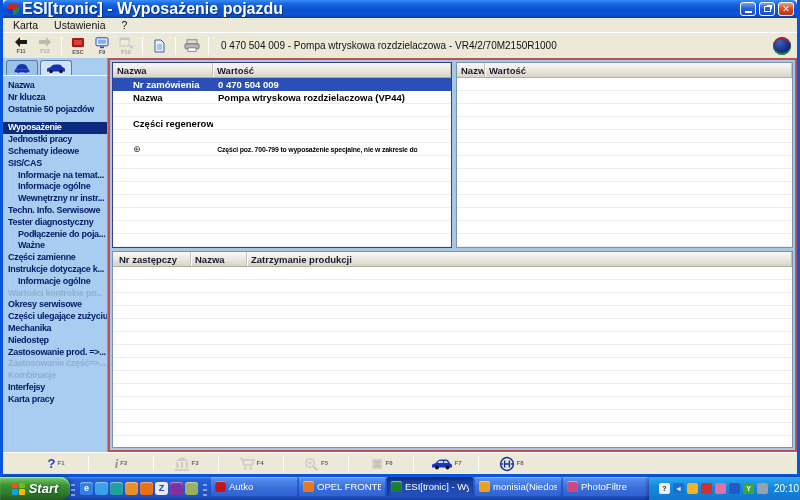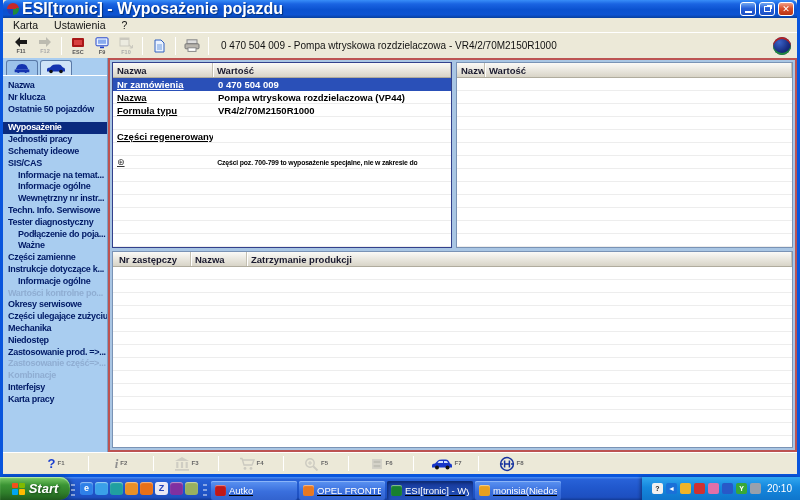--- a/index.html
+++ b/index.html
@@ -64,21 +64,21 @@
   .top-panels { height:186px; flex:0 0 186px; display:flex; gap:4px; }
   .panel { background:#fff; display:flex; flex-direction:column; min-width:0; overflow:hidden; }
   .panel.detail { width:340px; flex:0 0 340px; border:1px solid #33418c; }
   .panel.side { flex:1; border:1px solid #7a93b5; }
   .panel.repl { flex:1; border:1px solid #7a93b5; }
   .thead { height:15px; flex:0 0 15px; display:flex; background:linear-gradient(180deg,#fbfaf7,#d8d4c7);
     border-bottom:1px solid #b0ac9e; font-size:9.5px; font-weight:bold; color:#1a1a2e; }
   .th { padding:2px 0 0 4px; border-right:1px solid #c4c0b2; box-shadow:1px 0 0 #fff; white-space:nowrap; overflow:hidden; }
   .trow { height:13px; flex:0 0 13px; display:flex; align-items:center; font-size:9.5px; font-weight:bold;
     color:#000; border-bottom:1px solid #ededed; white-space:nowrap; }
-  .trow .c1 { padding-left:4px; overflow:hidden;text-decoration:underline; }
+  .trow .c1 { padding-left:20px; overflow:hidden; }
   .trow .c2 { flex:1; padding-left:5px; overflow:hidden; }
   .d1 { width:100px; flex:0 0 100px; }
   .trow.selrow { background:#2a50b8; color:#fff; border-bottom-color:#2a50b8; }
   .c1.icn { font-weight:normal; font-size:9px; color:#333; }
   .c2.long { font-size:8px; letter-spacing:-0.2px; transform:scaleX(.86); transform-origin:0 50%; }
   .filler { flex:1; background:repeating-linear-gradient(to bottom,#fff 0 12px,#ededed 12px 13px); }
   .w-nazwa-s { width:28px; flex:0 0 28px; }
   .w-rep1 { width:78px; flex:0 0 78px;padding-left:6px; }
   .w-rep2 { width:56px; flex:0 0 56px; }
 
@@ -100,21 +100,21 @@
     color:#fff; font-weight:bold; font-style:italic; font-size:13px; text-shadow:1px 1px 2px #1a4a1a;
     border-radius:0 10px 10px 0;
     background:linear-gradient(180deg,#7ece6a 0%,#3b9434 35%,#2e7d2a 70%,#1f5a1d 100%);
     box-shadow:inset 0 1px 1px #b8eaa6, 2px 0 4px rgba(0,0,0,.35); }
   .winflag { width:13px; height:12px; display:grid; grid-template-columns:1fr 1fr; grid-template-rows:1fr 1fr; gap:1px; }
   .winflag i { border-radius:1px; }
   .tb-sep { width:4px; flex:0 0 4px; background:repeating-linear-gradient(to bottom, transparent 0 3px, rgba(255,255,255,.45) 3px 5px); margin:4px 1px; }
   .quick-launch { display:flex; align-items:center; gap:2px; padding:0 4px; }
   .qicon { width:13px; height:13px; border-radius:3px; color:#fff; font-size:9px; font-weight:bold;
     line-height:13px; text-align:center; box-shadow:inset 0 1px 1px rgba(255,255,255,.5); }
-  .taskbar-tasks { display:flex; align-items:flex-end; gap:2px; padding-left:3px;text-decoration:underline; }
+  .taskbar-tasks { display:flex; align-items:flex-start; gap:2px; padding-left:3px; }
   .task { width:86px; height:19px; border-radius:2px; display:flex; align-items:center; gap:3px; padding:0 4px;
     background:linear-gradient(180deg,#5b93f2,#3a6fdd 55%,#3263cf); box-shadow:inset 0 1px 0 #8ab4f8;
     color:#fff; font-size:9.5px; overflow:hidden; }
   .task.active { background:linear-gradient(180deg,#17399a,#2352bb); box-shadow:inset 1px 2px 3px #0d2a70; }
   .task .ticon { width:11px; height:11px; flex:0 0 11px; border-radius:2px; box-shadow:inset 0 1px 1px rgba(255,255,255,.5); }
   .task .tlabel { white-space:nowrap; overflow:hidden; }
   .tray { margin-left:auto; display:flex; align-items:center; gap:3px; padding:0 8px 0 10px;
     background:linear-gradient(180deg,#31a8f0 0%,#1587dd 45%,#0f76cc 100%);
     box-shadow:-2px 0 3px rgba(0,0,0,.3); }
   .tricon { width:11px; height:11px; border-radius:2px; color:#fff; font-size:7px; font-weight:bold;
@@ -263,24 +263,20 @@
           <div>
               <div class="trow selrow">
                 <div class="c1 d1">Nr zamówienia</div>
                 <div class="c2">0 470 504 009</div>
               </div>
               <div class="trow">
                 <div class="c1 d1">Nazwa</div>
                 <div class="c2">Pompa wtryskowa rozdzielaczowa (VP44)</div>
               </div>
               <div class="trow">
-                <div class="c1 d1">Formuła typu</div>
-                <div class="c2">VR4/2/70M2150R1000</div>
-              </div>
-              <div class="trow">
                 <div class="c1 d1"></div>
                 <div class="c2"></div>
               </div>
               <div class="trow">
                 <div class="c1 d1">Części regenerowany</div>
               </div>
               <div class="trow">
                 <div class="c1 d1"></div>
                 <div class="c2"></div>
               </div>
@@ -416,20 +412,24 @@
         <span class="tlabel">OPEL FRONTERA ...</span>
       </div>
       <div class="task active">
         <span class="ticon" style="background: rgb(24, 128, 48);"></span>
         <span class="tlabel">ESI[tronic] - Wyp...</span>
       </div>
       <div class="task">
         <span class="ticon" style="background: rgb(232, 160, 32);"></span>
         <span class="tlabel">monisia(Niedostęp...</span>
       </div>
+      <div class="task">
+        <span class="ticon" style="background: rgb(208, 72, 120);"></span>
+        <span class="tlabel">PhotoFiltre</span>
+      </div>
     </div>
   <div class="tray">
     <span style="display:flex;gap:3px;align-items:center">
         <div class="tricon" style="background: rgb(240, 240, 240); color: rgb(34, 34, 34);">?</div>
         <div class="tricon" style="background: rgb(26, 112, 216);">◄</div>
         <div class="tricon" style="background: rgb(240, 180, 40);"></div>
         <div class="tricon" style="background: rgb(208, 48, 48);"></div>
         <div class="tricon" style="background: rgb(224, 112, 168);"></div>
         <div class="tricon" style="background: rgb(40, 88, 200);"></div>
         <div class="tricon" style="background: rgb(56, 168, 56);">Y</div>

